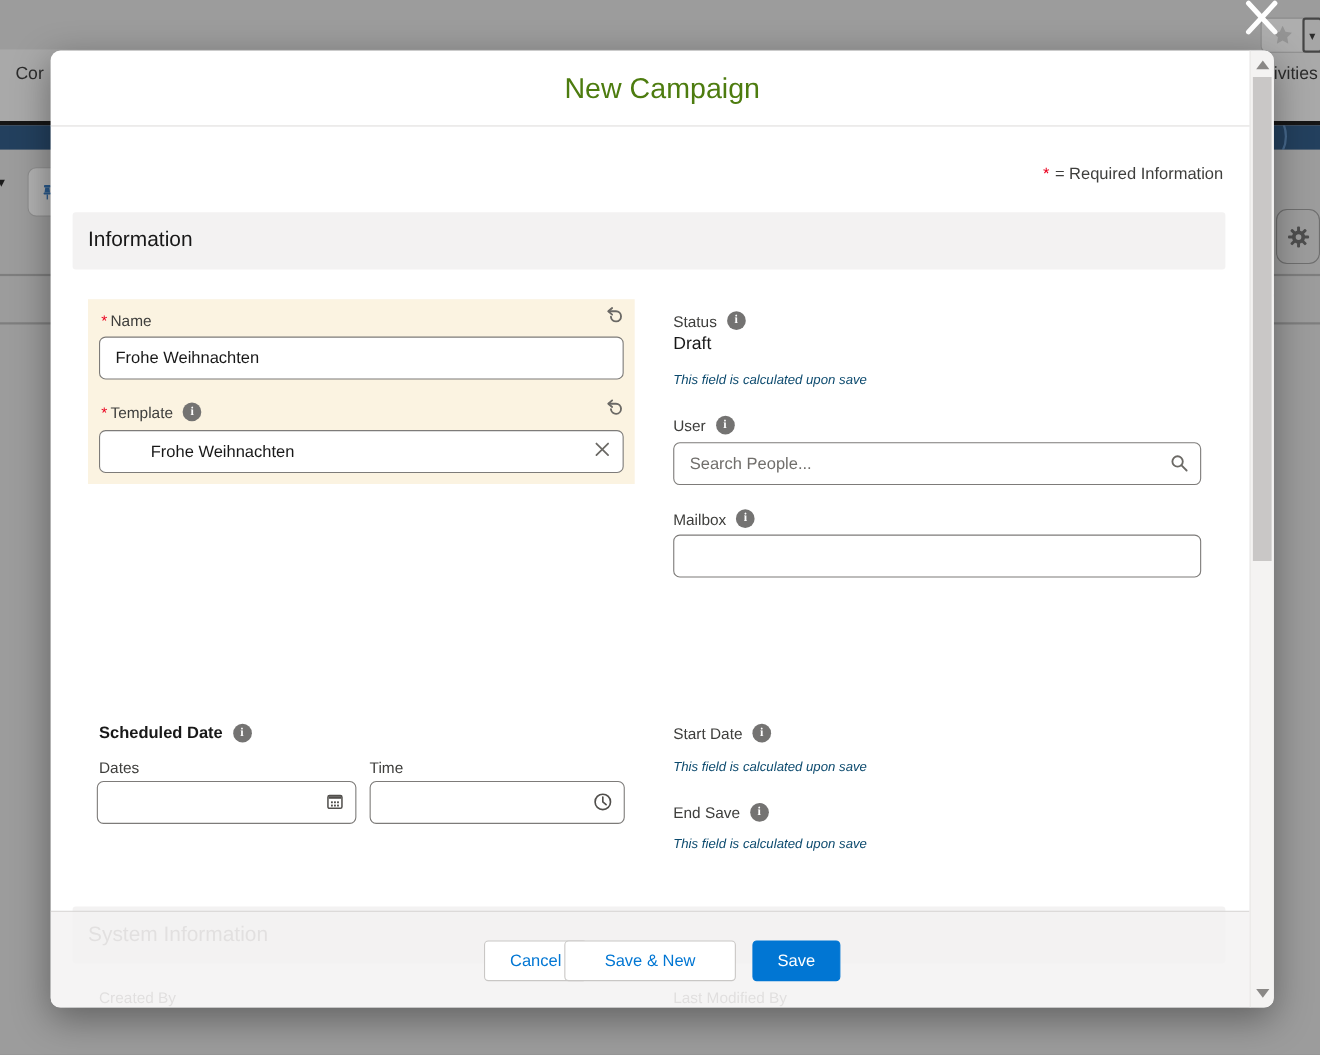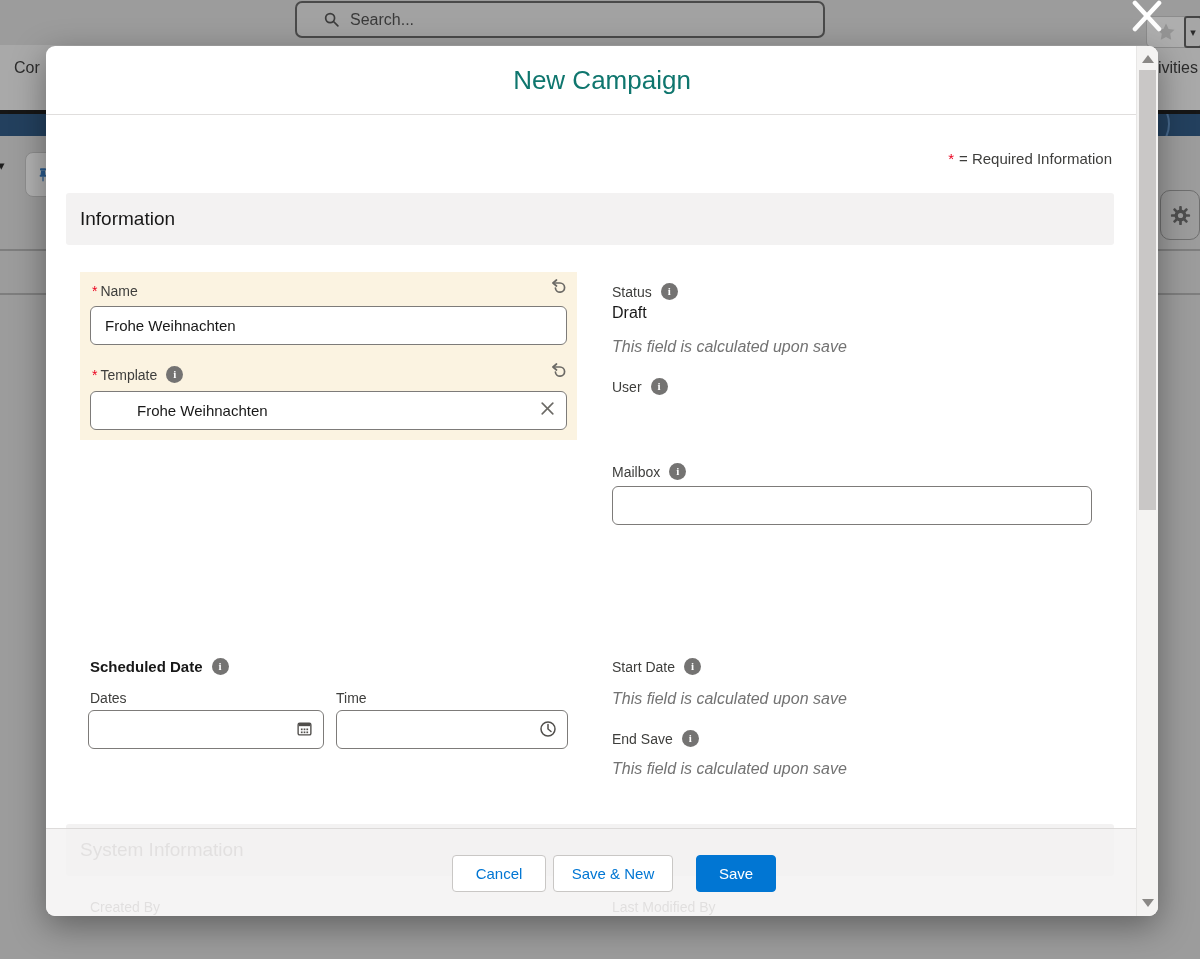--- a/index.html
+++ b/index.html
@@ -30,77 +30,68 @@
   .drop-btn { position: absolute; left: 1184px; top: 16px; width: 18px; height: 32px; background: #a6a6a6;
     border: 2px solid #454545; border-radius: 3px; display: flex; align-items: center; justify-content: center;
     font-size: 11px; color: #2b2b2b; }
   .close-x { position: absolute; left: 1128px; top: 0px; width: 38px; height: 34px; cursor: pointer; }
 
   
   .modal { position: absolute; left: 46px; top: 46px; width: 1112px; height: 870px; background: #fff;
     border-radius: 9px; box-shadow: 0 10px 34px rgba(0,0,0,.38); overflow: hidden; }
   .m-header { position: absolute; left: 0; top: 0; width: 100%; height: 69px;
     border-bottom: 1px solid #e0dedd; display: flex; align-items: center; justify-content: center; }
-  .m-title { font-size: 26px; color: #0f766e; font-weight: 400; }
+  .m-title { font-size: 26px; color: #4d7c0f; font-weight: 400; }
   .req-note { position: absolute; right: 46px; top: 104px; font-size: 15px; color: #3e3e3c; }
   .req-star { color: #ea001e; margin-right: 5px; }
   .sec-bar { position: absolute; left: 20px; width: 1048px; height: 52px; background: #f3f2f2; border-radius: 3px;
     display: flex; align-items: center; padding-left: 14px; font-size: 19px; color: #181818; }
   .sec-bar.dim { color: #94918f; }
 
   .f-label { position: absolute; font-size: 14px; color: #3e3e3c; display: flex; align-items: center; }
   .f-label .req-star { margin-right: 3px; }
   .f-label.bold { font-weight: 700; font-size: 15px; color: #181818; align-items: center; }
   .info-icon { display: inline-block; width: 17px; height: 17px; border-radius: 50%; background: #747372;
     color: #fff; font-size: 11px; font-weight: 700; font-family: "Liberation Serif", serif;
     text-align: center; line-height: 17px; margin-left: 9px; }
   .f-value { position: absolute; font-size: 16px; color: #181818; }
-  .f-hint { position: absolute; font-size: 16px; font-style: italic; color: #737373; }
+  .f-hint { position: absolute; font-size: 12px; font-style: italic; color: #0c4a6e; }
 
   .edit-block { position: absolute; left: 34px; top: 226px; width: 497px; height: 168px; background: #fbf3e1; }
   .undo-btn { position: absolute; right: 9px; cursor: pointer; }
 
   .sf-input { width: 100%; height: 39px; border: 1px solid #7d7b79; border-radius: 6px; background: #fff;
     font-family: "Liberation Sans", sans-serif; font-size: 15px; color: #181818; padding-left: 14px; outline: none; }
   .sf-input::placeholder { color: #706e6b; }
   .in-wrap { position: absolute; height: 39px; }
   .in-icon { position: absolute; right: 11px; top: 10px; }
 
   
   .created-label { position: absolute; font-size: 14px; color: #8e8b89; }
   .m-footer { position: absolute; left: 0; right: 22px; top: 782px; bottom: 0;
     background: rgba(243,242,242,.82); border-top: 1px solid rgba(201,199,197,.55); }
   .btn { position: absolute; top: 809px; height: 37px; border-radius: 4px; font-family: "Liberation Sans", sans-serif;
-    font-size: 15px; display: flex; align-items: center; justify-content: center; cursor: pointer; margin-left: 12px; }
+    font-size: 15px; display: flex; align-items: center; justify-content: center; cursor: pointer; }
   .btn-neutral { background: #fff; border: 1px solid #c9c7c5; color: #0176d3; }
   .btn-brand { background: #0176d3; border: 1px solid #0176d3; color: #fff; }
 
   
   .m-scrollbar { position: absolute; right: 0; top: 0; bottom: 0; width: 22px; background: #f4f3f2;
     border-left: 1px solid #e8e7e6; }
   .sb-thumb { position: absolute; left: 2px; right: 2px; top: 24px; height: 440px; background: #c9c7c6; }
   .tri-up { position: absolute; left: 5px; top: 9px; width: 0; height: 0;
     border-left: 6px solid transparent; border-right: 6px solid transparent; border-bottom: 8px solid #8a8886; }
   .tri-down { position: absolute; left: 5px; bottom: 9px; width: 0; height: 0;
     border-left: 6px solid transparent; border-right: 6px solid transparent; border-top: 8px solid #8a8886; }
 </style>
 </head>
 <body>
 
 <div class="stage">
 
-  <div class="top-strip">
-    <div class="g-search">
-      <svg viewBox="0 0 16 16" width="17" height="17" fill="none" stroke="#3c3c3c" stroke-width="1.6">
-        <circle cx="6.7" cy="6.7" r="4.2"></circle>
-          <line x1="9.9" y1="9.9" x2="14" y2="14" stroke-linecap="round"></line>
-      </svg>
-      <span class="txt">Search...</span>
-    </div>
-  </div>
 
   <div class="tab-band">
     <span class="tab-partial" style="left:14px">Cor</span>
     <span class="tab-partial" style="right:2px">tivities</span>
   </div>
   <div class="black-line"></div>
   <div class="navy-band">
     <span class="arc" style="width:70px;height:70px;left:-12px;top:-34px"></span>
     <span class="arc" style="width:90px;height:90px;right:110px;top:-50px"></span>
     <span class="arc" style="width:60px;height:60px;right:30px;top:-20px"></span>
@@ -205,20 +196,29 @@
     <div class="f-label" style="left:566px; top:237px">
       <span>Status</span>
       <span class="info-icon">i</span>
     </div>
     <div class="f-value" style="left:566px; top:258px">Draft</div>
     <div class="f-hint" style="left:566px; top:292px">This field is calculated upon save</div>
 
     <div class="f-label" style="left:566px; top:332px">
       <span>User</span>
       <span class="info-icon">i</span>
+    </div>
+    <div class="in-wrap" style="left:566px; top:356px; width:480px">
+      <input class="sf-input" placeholder="Search People..." style="">
+      <span class="in-icon">
+        <svg viewBox="0 0 16 16" width="18" height="18" fill="none" stroke="#6b6965" stroke-width="1.5">
+          <circle cx="6.7" cy="6.7" r="4.2"></circle>
+            <line x1="9.9" y1="9.9" x2="14" y2="14" stroke-linecap="round"></line>
+        </svg>
+      </span>
     </div>
 
     <div class="f-label" style="left:566px; top:417px">
       <span>Mailbox</span>
       <span class="info-icon">i</span>
     </div>
     <div class="in-wrap" style="left:566px; top:440px; width:480px">
       <input class="sf-input" style="">
     </div>
 
@@ -270,21 +270,21 @@
     <div class="f-hint" style="left:566px; top:714px">This field is calculated upon save</div>
 
     <div class="sec-bar dim" style="top:778px">
       <span>System Information</span>
     </div>
     <div class="created-label" style="left:44px; top:853px">Created By</div>
     <div class="created-label" style="left:566px; top:853px">Last Modified By</div>
 
     <div class="m-footer"></div>
     <button class="btn btn-neutral" style="left:394px; width:94px">Cancel</button>
-    <button class="btn btn-neutral" style="left:495px; width:120px">Save &amp; New</button>
+    <button class="btn btn-neutral" style="left:467px; width:156px">Save &amp; New</button>
     <button class="btn btn-brand" style="left:638px; width:80px">Save</button>
 
     <div class="m-scrollbar">
       <span class="tri-up"></span>
       <div class="sb-thumb"></div>
       <span class="tri-down"></span>
     </div>
 
   </div>
 </div>

